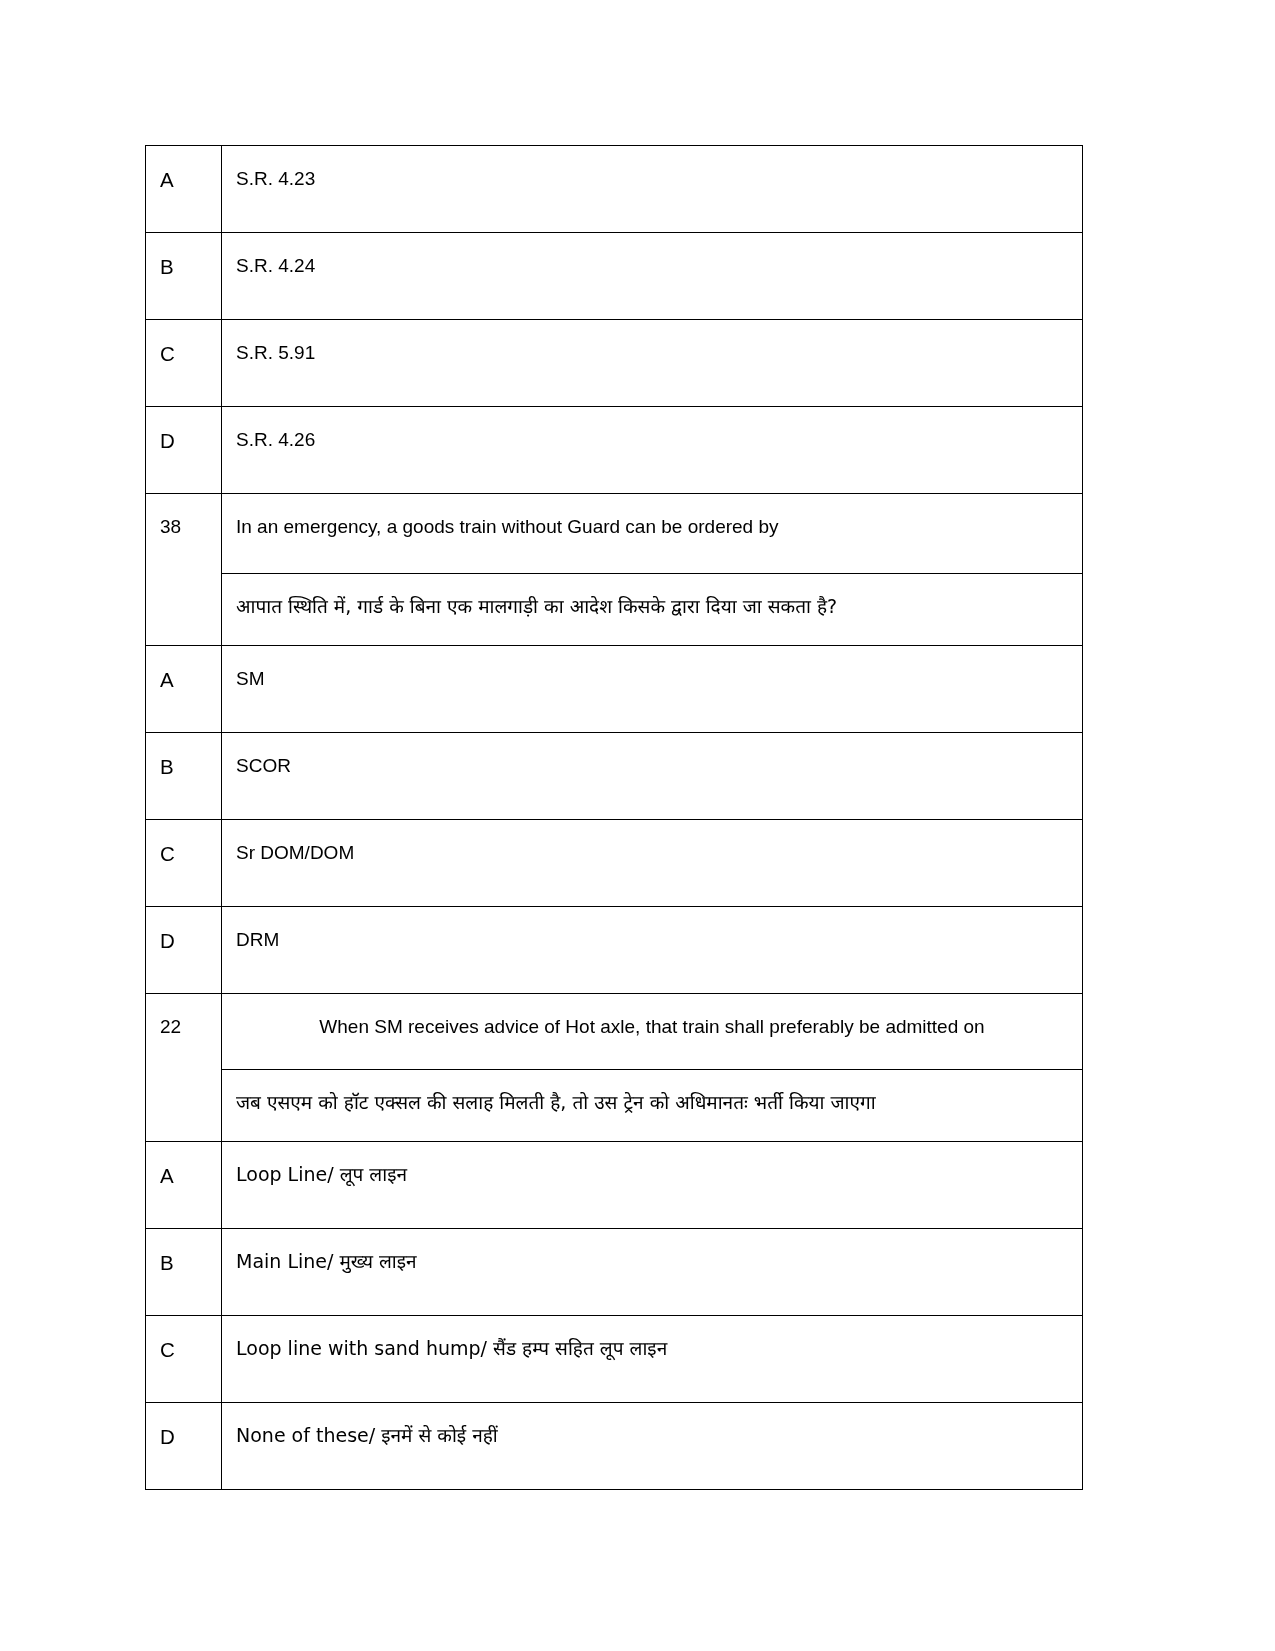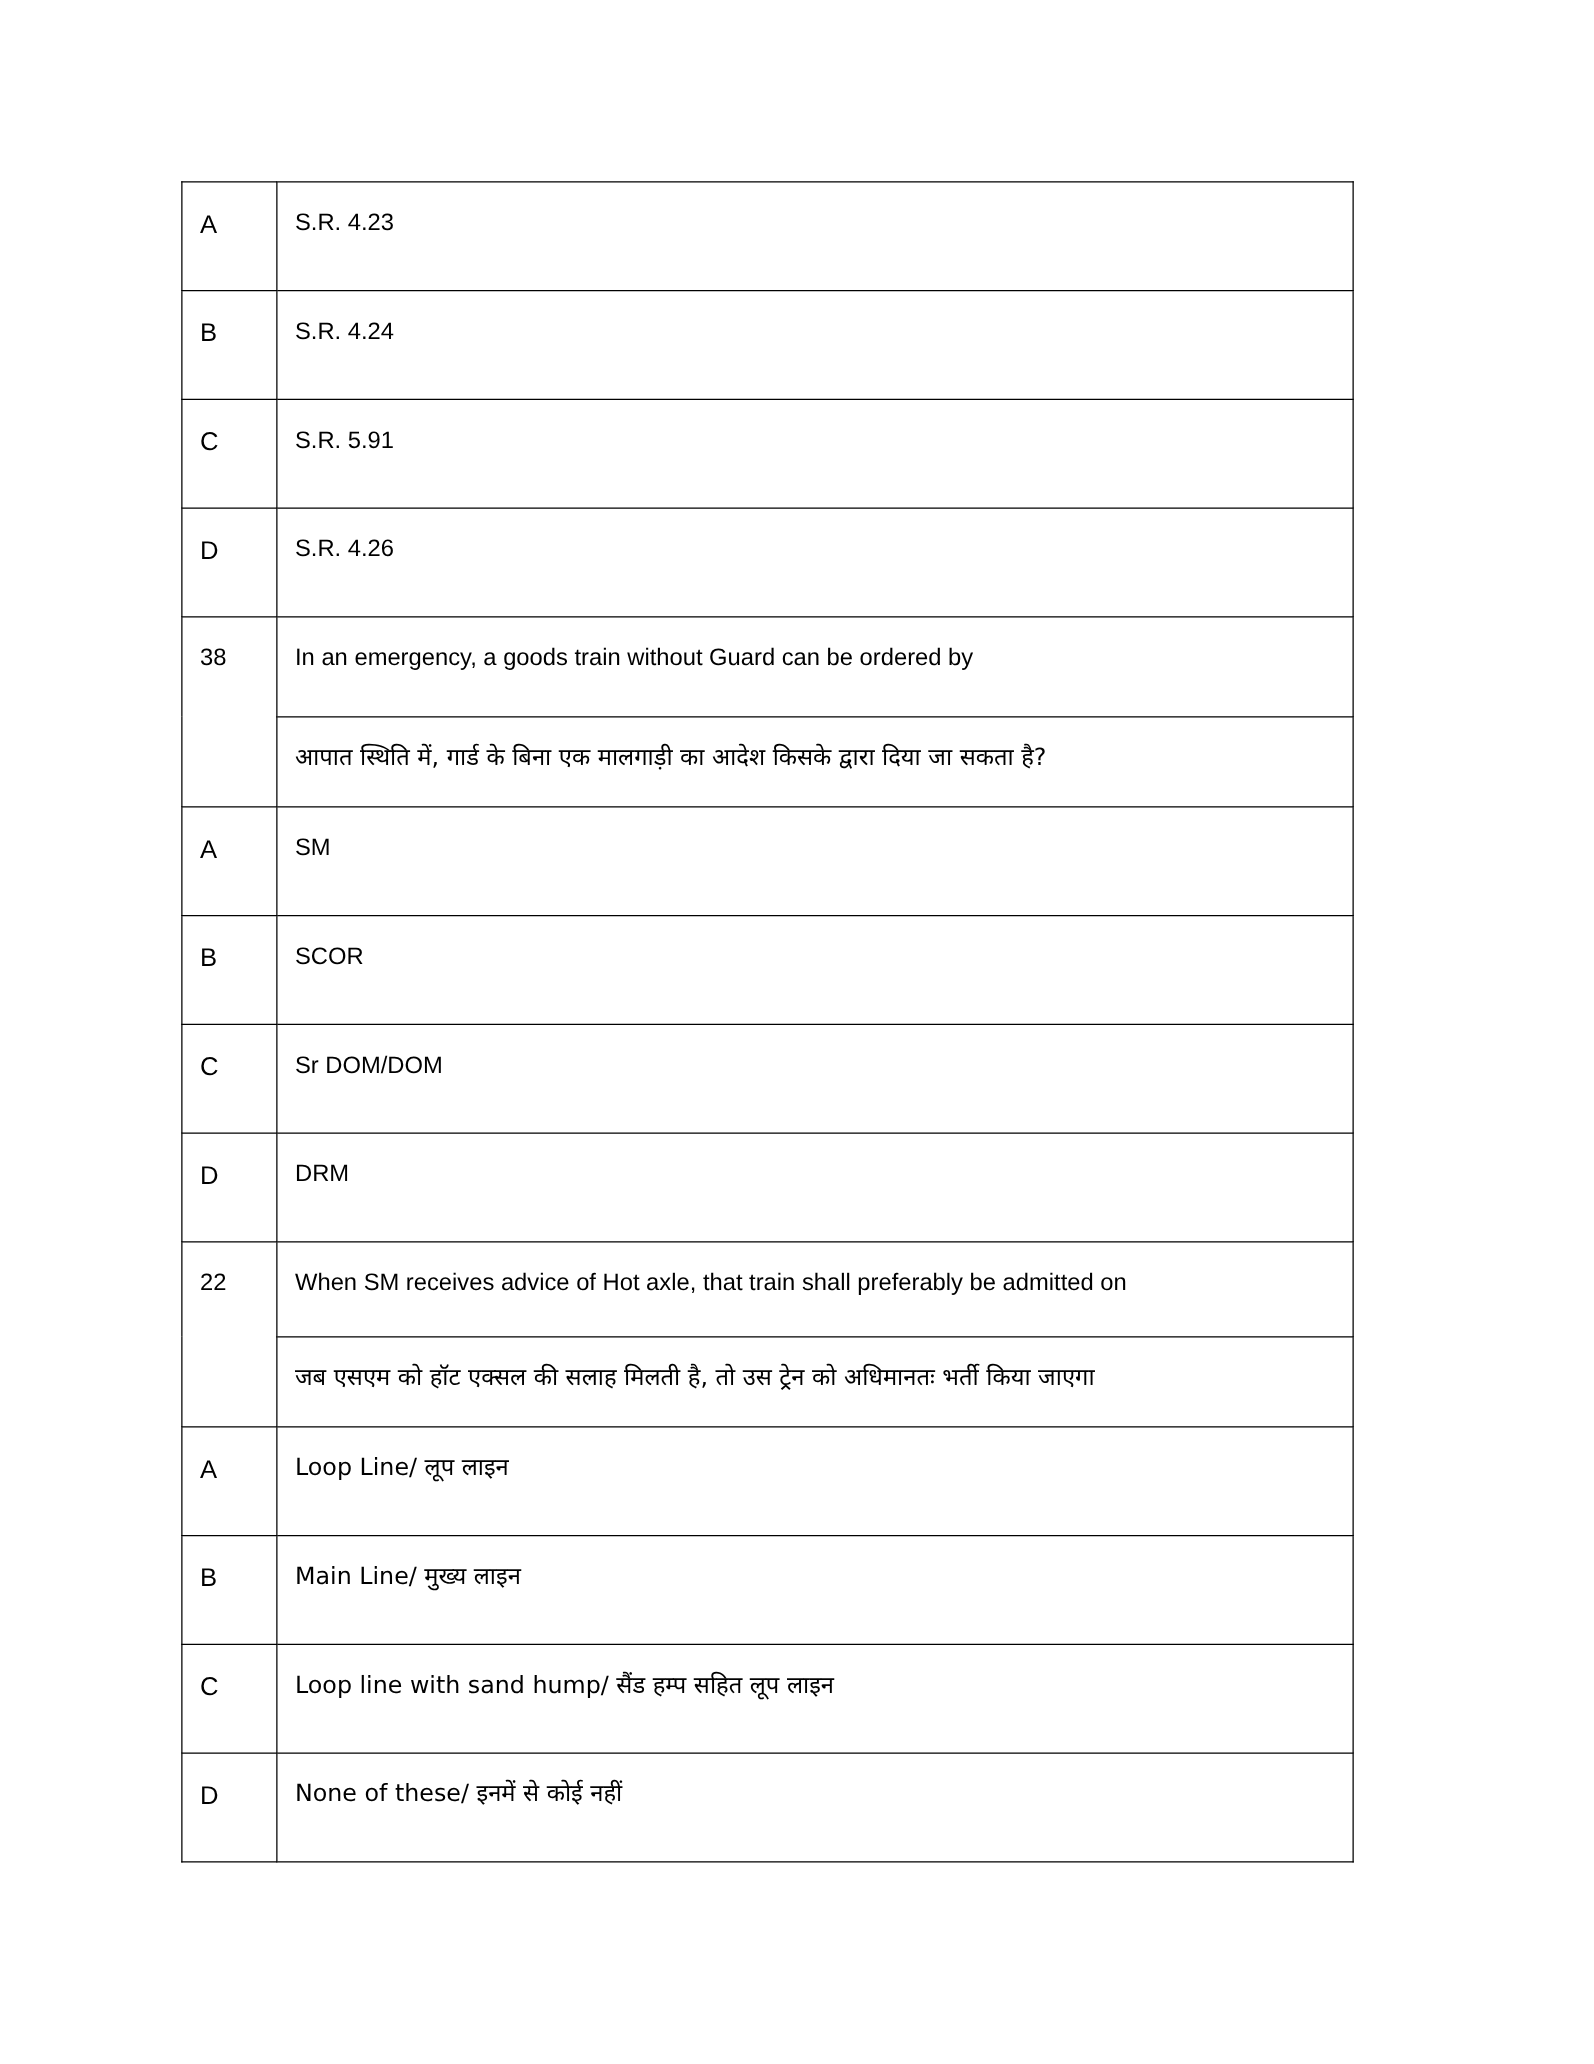--- a/index.html
+++ b/index.html
@@ -83,20 +83,21 @@
   }
 
   td.key-cell {
     padding-bottom: 34px;
     font-size: 20.5px;
   }
 
   
   td.tall {
     padding-bottom: 26px;
+    text-align: center;
   }
 </style>
 </head>
 <body>
 
 <div class="page">
 
   <table class="qtable">
     <colgroup>
       <col class="col-key">

